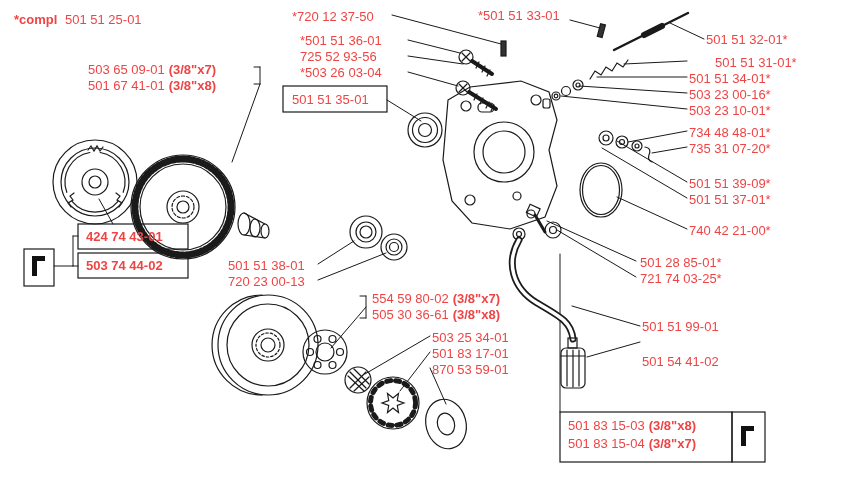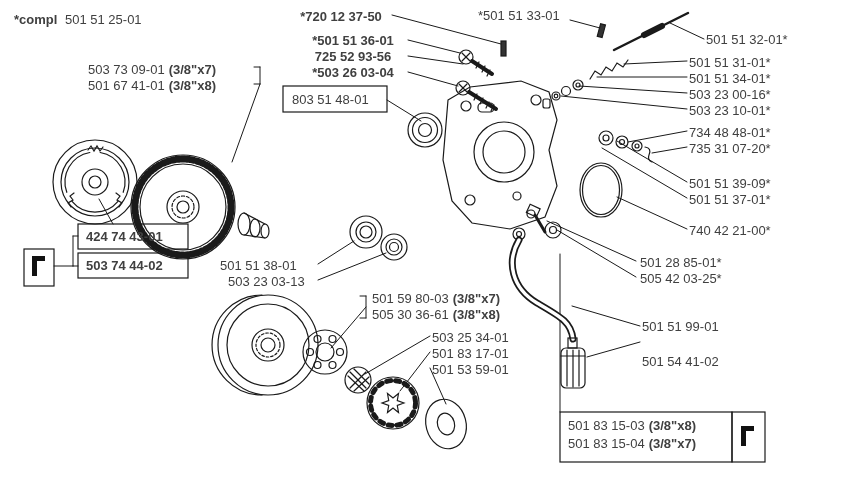--- a/index.html
+++ b/index.html
@@ -1,23 +1,23 @@
 <!DOCTYPE html>
 <html><head>
 <meta charset="utf-8">
 <style>
   html,body{margin:0;padding:0;background:#fff;}
   .stage{position:relative;width:848px;height:481px;background:#fff;overflow:hidden;
          font-family:"Liberation Sans",sans-serif;}
   .art{position:absolute;left:0;top:0;}
-  .lbl{position:absolute;font-size:13px;line-height:15px;color:#404040;white-space:nowrap;}
+  .lbl{position:absolute;font-size:13px;line-height:15px;color:#ef4444;white-space:nowrap;}
   .lbl .sfx{font-weight:700;margin-left:4px;}
   .lbl .sfx:empty{display:none;}
   .bold{font-weight:700;}
-  .ralign{text-align:center;font-weight:bold;}
+  .ralign{text-align:left;}
 </style>
 </head>
 <body>
 
 <div class="stage">
 
 <svg class="art" width="848" height="481" viewBox="0 0 848 481" xmlns="http://www.w3.org/2000/svg">
   <defs>
     <g id="toolglyph">
           <path d="M-7,-12 h13 v5 h-8 v15 h-5 z" fill="#111" stroke="none"></path>
@@ -252,47 +252,47 @@
 
   </g>
 </svg>
 
 <div class="lbl" style="left:14px;top:12px">
   <span class="bold">*compl</span>
   <span style="margin-left:4px">501 51 25-01</span>
 </div>
 
 <div class="lbl" style="left:88px;top:62px">
-  <span>503 73 09-01</span><span class="sfx">(3/8"x7)</span>
+  <span>503 65 09-01</span><span class="sfx">(3/8"x7)</span>
 </div>
 <div class="lbl" style="left:88px;top:78px">
   <span>501 67 41-01</span><span class="sfx">(3/8"x8)</span>
 </div>
 <div class="lbl" style="left:292px;top:92px">
-  <span>803 51 48-01</span>
+  <span>501 51 35-01</span>
 </div>
 <div class="lbl ralign" style="left:292px;top:9px;width:98px">
   <span>*720 12 37-50</span>
 </div>
 <div class="lbl ralign" style="left:300px;top:33px;width:106px">
   <span>*501 51 36-01</span>
 </div>
 <div class="lbl ralign" style="left:300px;top:49px;width:106px">
   <span>725 52 93-56</span>
 </div>
 <div class="lbl ralign" style="left:300px;top:65px;width:106px">
   <span>*503 26 03-04</span>
 </div>
 <div class="lbl" style="left:478px;top:8px">
   <span>*501 51 33-01</span>
 </div>
 <div class="lbl" style="left:706px;top:32px">
   <span>501 51 32-01*</span>
 </div>
-<div class="lbl" style="left:689px;top:55px">
+<div class="lbl" style="left:715px;top:55px">
   <span>501 51 31-01*</span>
 </div>
 <div class="lbl" style="left:689px;top:71px">
   <span>501 51 34-01*</span>
 </div>
 <div class="lbl" style="left:689px;top:87px">
   <span>503 23 00-16*</span>
 </div>
 <div class="lbl" style="left:689px;top:103px">
   <span>503 23 10-01*</span>
@@ -311,46 +311,46 @@
 </div>
 <div class="lbl" style="left:689px;top:223px">
   <span>740 42 21-00*</span>
 </div>
 <div class="lbl bold" style="left:86px;top:229px">
   <span>424 74 43-01</span>
 </div>
 <div class="lbl bold" style="left:86px;top:258px">
   <span>503 74 44-02</span>
 </div>
-<div class="lbl" style="left:220px;top:258px">
+<div class="lbl" style="left:228px;top:258px">
   <span>501 51 38-01</span>
 </div>
 <div class="lbl" style="left:228px;top:274px">
-  <span>503 23 03-13</span>
+  <span>720 23 00-13</span>
 </div>
 <div class="lbl" style="left:640px;top:255px">
   <span>501 28 85-01*</span>
 </div>
 <div class="lbl" style="left:640px;top:271px">
-  <span>505 42 03-25*</span>
+  <span>721 74 03-25*</span>
 </div>
 <div class="lbl" style="left:372px;top:291px">
-  <span>501 59 80-03</span><span class="sfx">(3/8"x7)</span>
+  <span>554 59 80-02</span><span class="sfx">(3/8"x7)</span>
 </div>
 <div class="lbl" style="left:372px;top:307px">
   <span>505 30 36-61</span><span class="sfx">(3/8"x8)</span>
 </div>
 <div class="lbl" style="left:432px;top:330px">
   <span>503 25 34-01</span>
 </div>
 <div class="lbl" style="left:432px;top:346px">
   <span>501 83 17-01</span>
 </div>
 <div class="lbl" style="left:432px;top:362px">
-  <span>501 53 59-01</span>
+  <span>870 53 59-01</span>
 </div>
 <div class="lbl" style="left:642px;top:319px">
   <span>501 51 99-01</span>
 </div>
 <div class="lbl" style="left:642px;top:354px">
   <span>501 54 41-02</span>
 </div>
 <div class="lbl" style="left:568px;top:418px">
   <span>501 83 15-03</span><span class="sfx">(3/8"x8)</span>
 </div>

